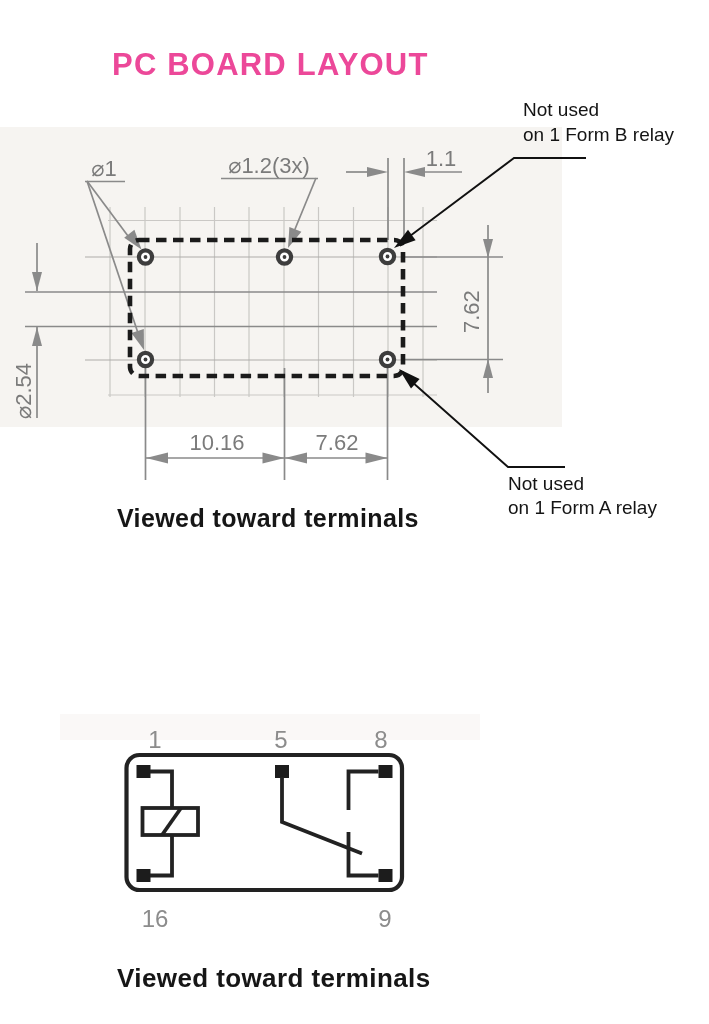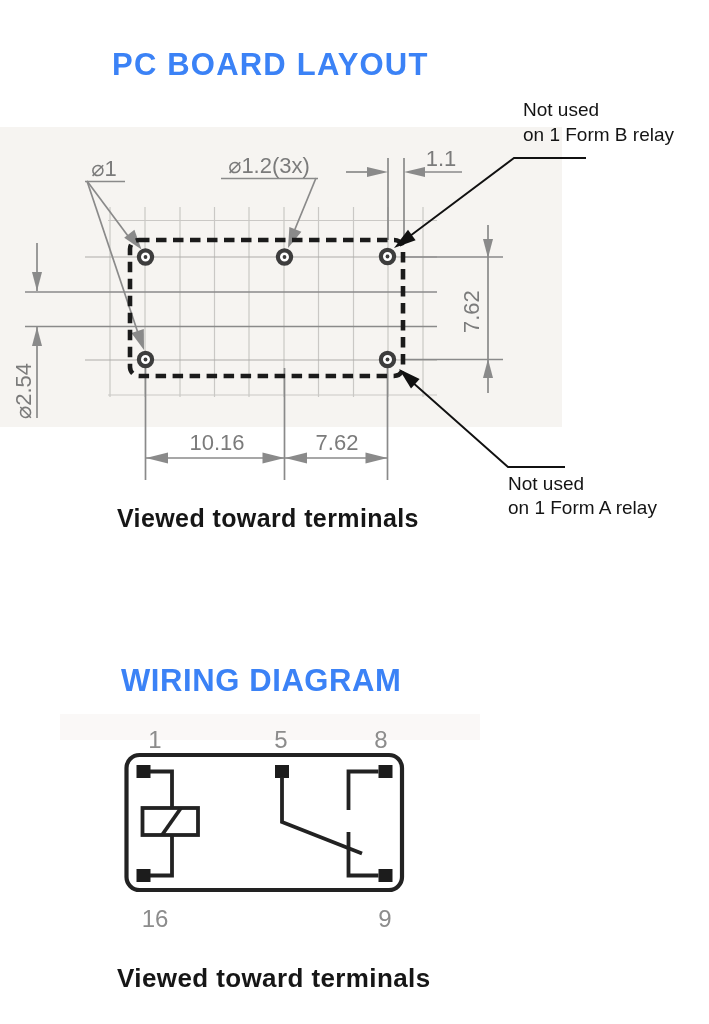--- a/index.html
+++ b/index.html
@@ -1,18 +1,18 @@
 <!DOCTYPE html>
 <html><head>
 <meta charset="utf-8">
 <style>
   html,body{margin:0;padding:0;background:#ffffff;}
   .page{position:relative;width:709px;height:1024px;background:#ffffff;overflow:hidden;
         font-family:"Liberation Sans",sans-serif;}
-  .title{position:absolute;font-weight:bold;color:#3b82f6;white-space:nowrap;}
+  .title{position:absolute;font-weight:bold;color:#ec4899;white-space:nowrap;}
   .t1{left:112px;top:26px;font-size:31px;letter-spacing:1.2px;}
   .t2{left:121px;top:642px;font-size:31px;letter-spacing:0.6px;}
   .caption{position:absolute;color:#161616;white-space:nowrap;font-weight:bold;}
   .c1{left:117px;top:504px;font-size:25px;letter-spacing:0.4px;}
   .c2{left:117px;top:963px;font-size:26px;letter-spacing:0.4px;}
   svg{position:absolute;left:0;}
   .pcb-svg{top:85px;}
   .wir-svg{top:700px;}
   .grid{stroke:#cac8c5;stroke-width:1.2;}
   .gridmed{stroke:#aeaca9;stroke-width:1.2;}
@@ -136,21 +136,20 @@
     <text class="dimtxt" x="337" y="450" text-anchor="middle">7.62</text>
 
     <text class="notetxt" x="523" y="116">Not used</text>
     <text class="notetxt" x="523" y="141">on 1 Form B relay</text>
     <text class="notetxt" x="508" y="490">Not used</text>
     <text class="notetxt" x="508" y="514">on 1 Form A relay</text>
   </svg>
 
   <div class="caption c1">Viewed toward terminals</div>
 
-  <h1 class="title t2">WIRING DIAGRAM</h1>
 
   <svg class="wir-svg" width="709" height="250" viewBox="0 700 709 250" xmlns="http://www.w3.org/2000/svg">
 
     <rect class="panel" x="60" y="714" width="420" height="26" opacity="0.6"></rect>
 
     <text class="pintxt" x="155" y="748" text-anchor="middle">1</text>
     <text class="pintxt" x="281" y="748" text-anchor="middle">5</text>
     <text class="pintxt" x="381" y="748" text-anchor="middle">8</text>
     <text class="pintxt" x="155" y="927" text-anchor="middle">16</text>
     <text class="pintxt" x="385" y="927" text-anchor="middle">9</text>

